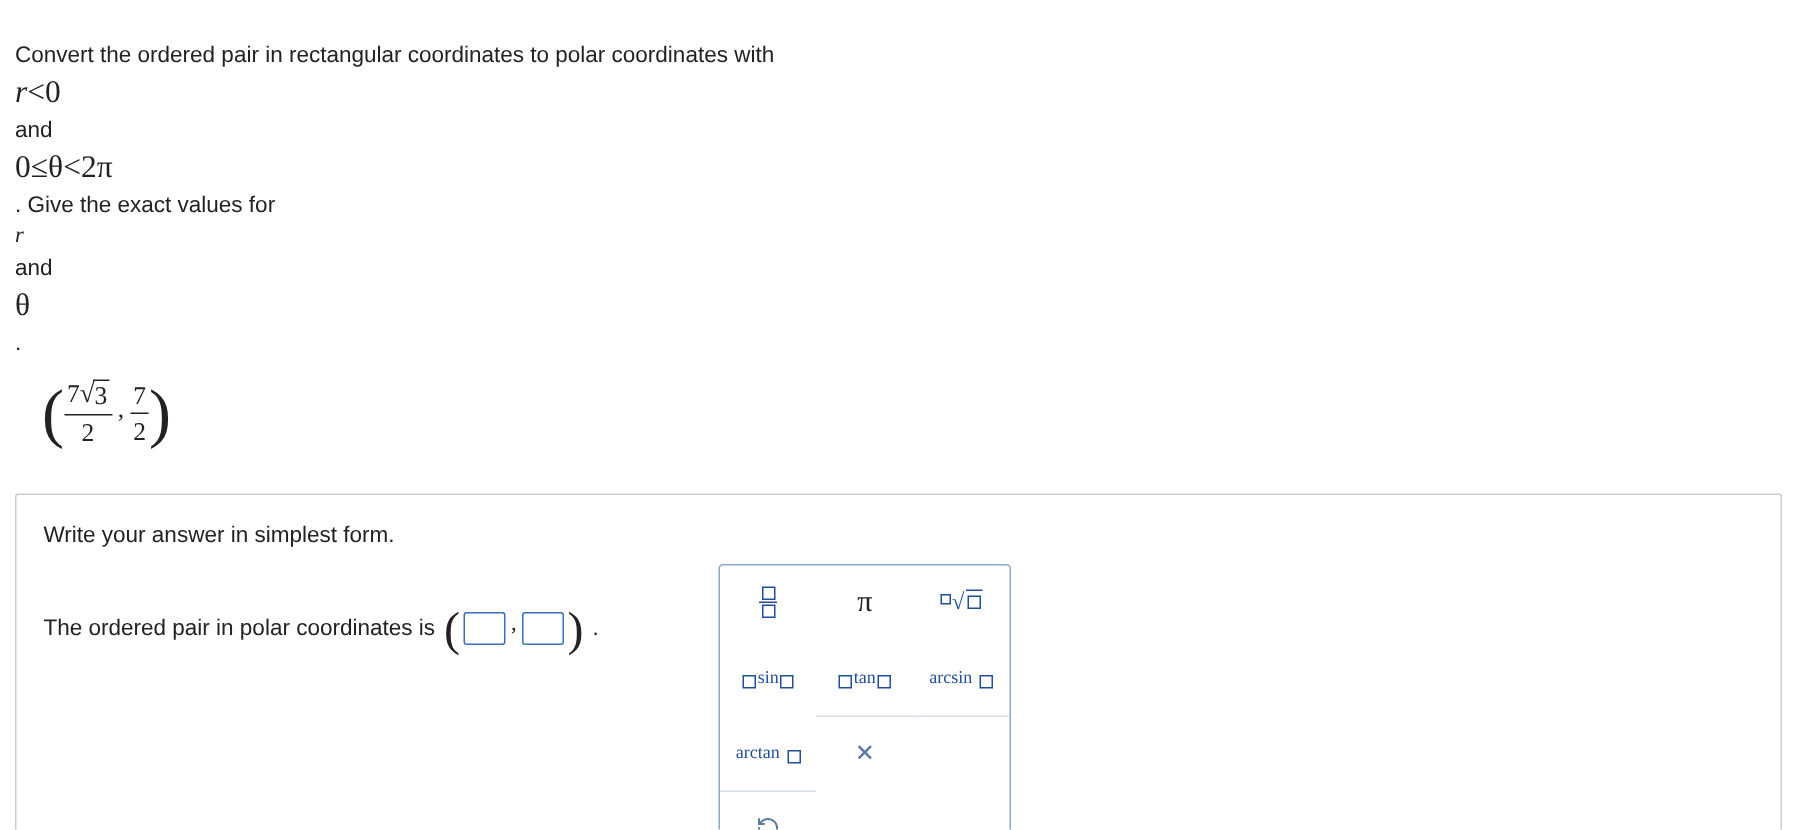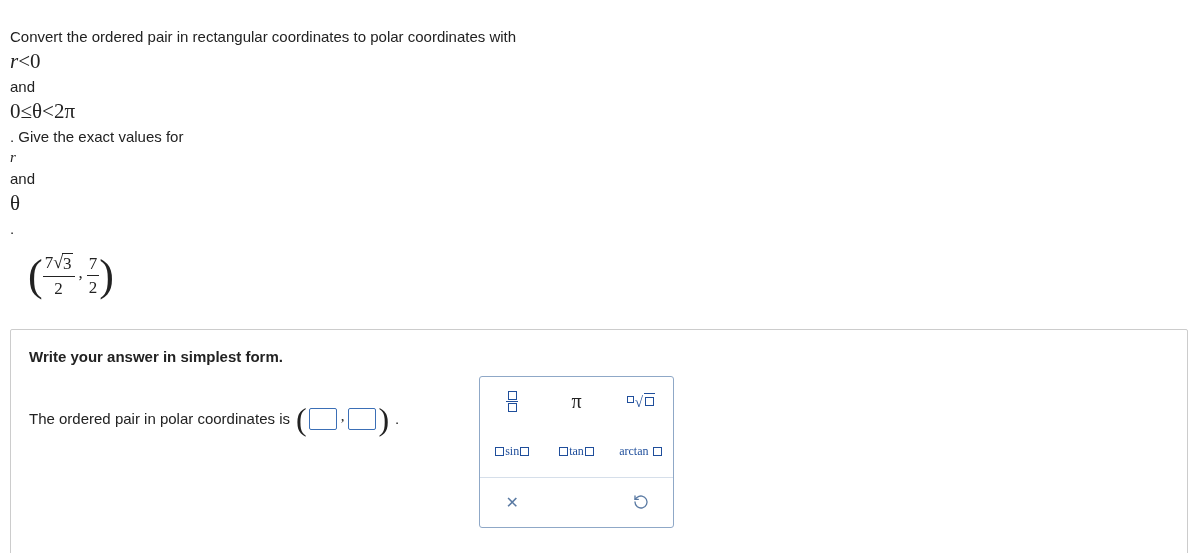--- a/index.html
+++ b/index.html
@@ -49,21 +49,21 @@
   .sqrt .arg { border-top: 1.2px solid #222; padding: 0 1px; line-height: 1.2; }
 
   .answer-box {
     border: 1px solid #ccc;
     border-radius: 2px;
     width: 1178px;
     min-height: 260px;
     padding: 18px 18px 10px 18px;
     position: relative;
   }
-  .instr { margin-bottom: 26px; font-weight: bold; }
+  .instr { margin-bottom: 26px; }
   .answer-line {
     display: flex;
     align-items: center;
     gap: 6px;
     font-size: 15px;
     margin-top: 38px;
   }
   .paren-input {
     display: inline-flex;
     align-items: center;
@@ -96,21 +96,21 @@
     display: flex;
     align-items: center;
     justify-content: center;
     cursor: pointer;
   }
   .tool-inner {
     font-family: 'Times New Roman', serif;
     font-size: 12px;
     color: #1f4e9b;
     display: flex;
-    align-items: center;
+    align-items: flex-end;
     gap: 1px;
   }
   .tiny-box {
     display: inline-block;
     width: 9px;
     height: 9px;
     border: 1.2px solid #1f4e9b;
   }
   .tfrac {
     display: inline-flex;
@@ -211,20 +211,23 @@
     </div>
     <div class="tool-cell">
       <span class="tool-inner">
           <span class="tiny-box"></span>
           <span>tan</span>
           <span class="tiny-box"></span>
         </span>
     </div>
 
     <div class="tool-cell">
+      <span class="tool-inner"><span>arcsin</span>&nbsp;<span class="tiny-box"></span></span>
+    </div>
+    <div class="tool-cell">
       <span class="tool-inner"><span>arctan</span>&nbsp;<span class="tiny-box"></span></span>
     </div>
 
     <div class="tool-cell bottom-row">
       <span class="x-icon">✕</span>
     </div>
     <div class="tool-cell bottom-row"></div>
     <div class="tool-cell bottom-row">
       <span class="reset-icon">
         <svg width="16" height="16" viewBox="0 0 24 24" fill="none" stroke="#5a7aa3" stroke-width="2" stroke-linecap="round" stroke-linejoin="round">

